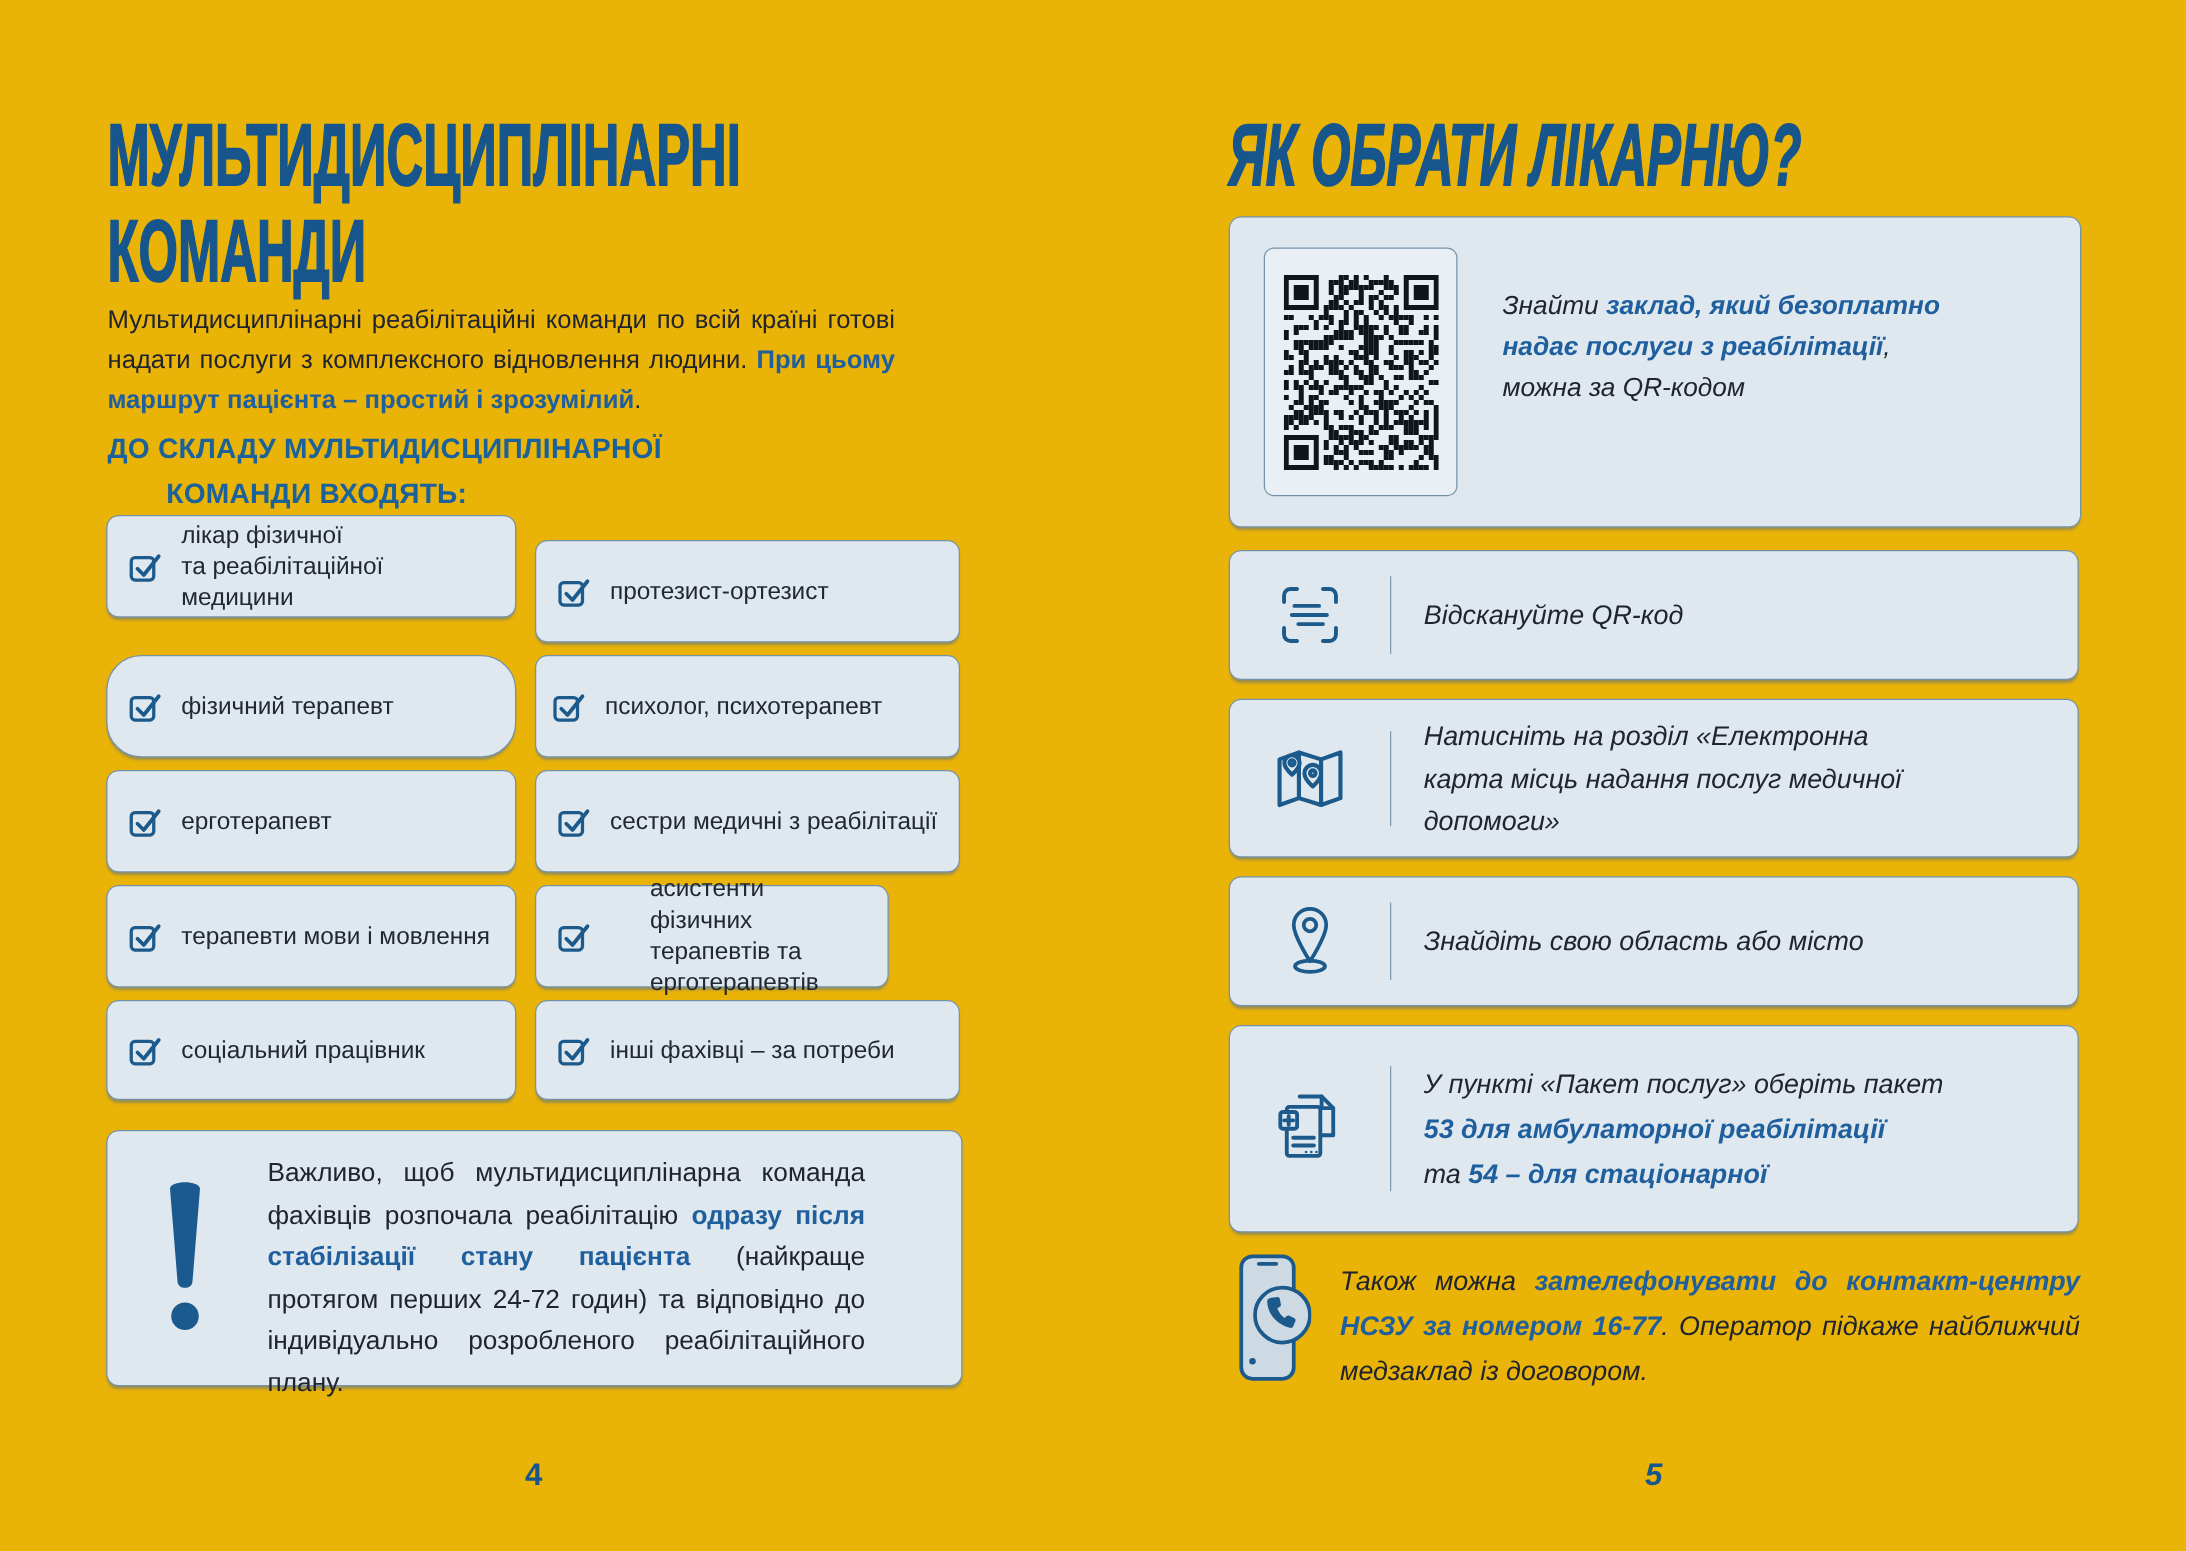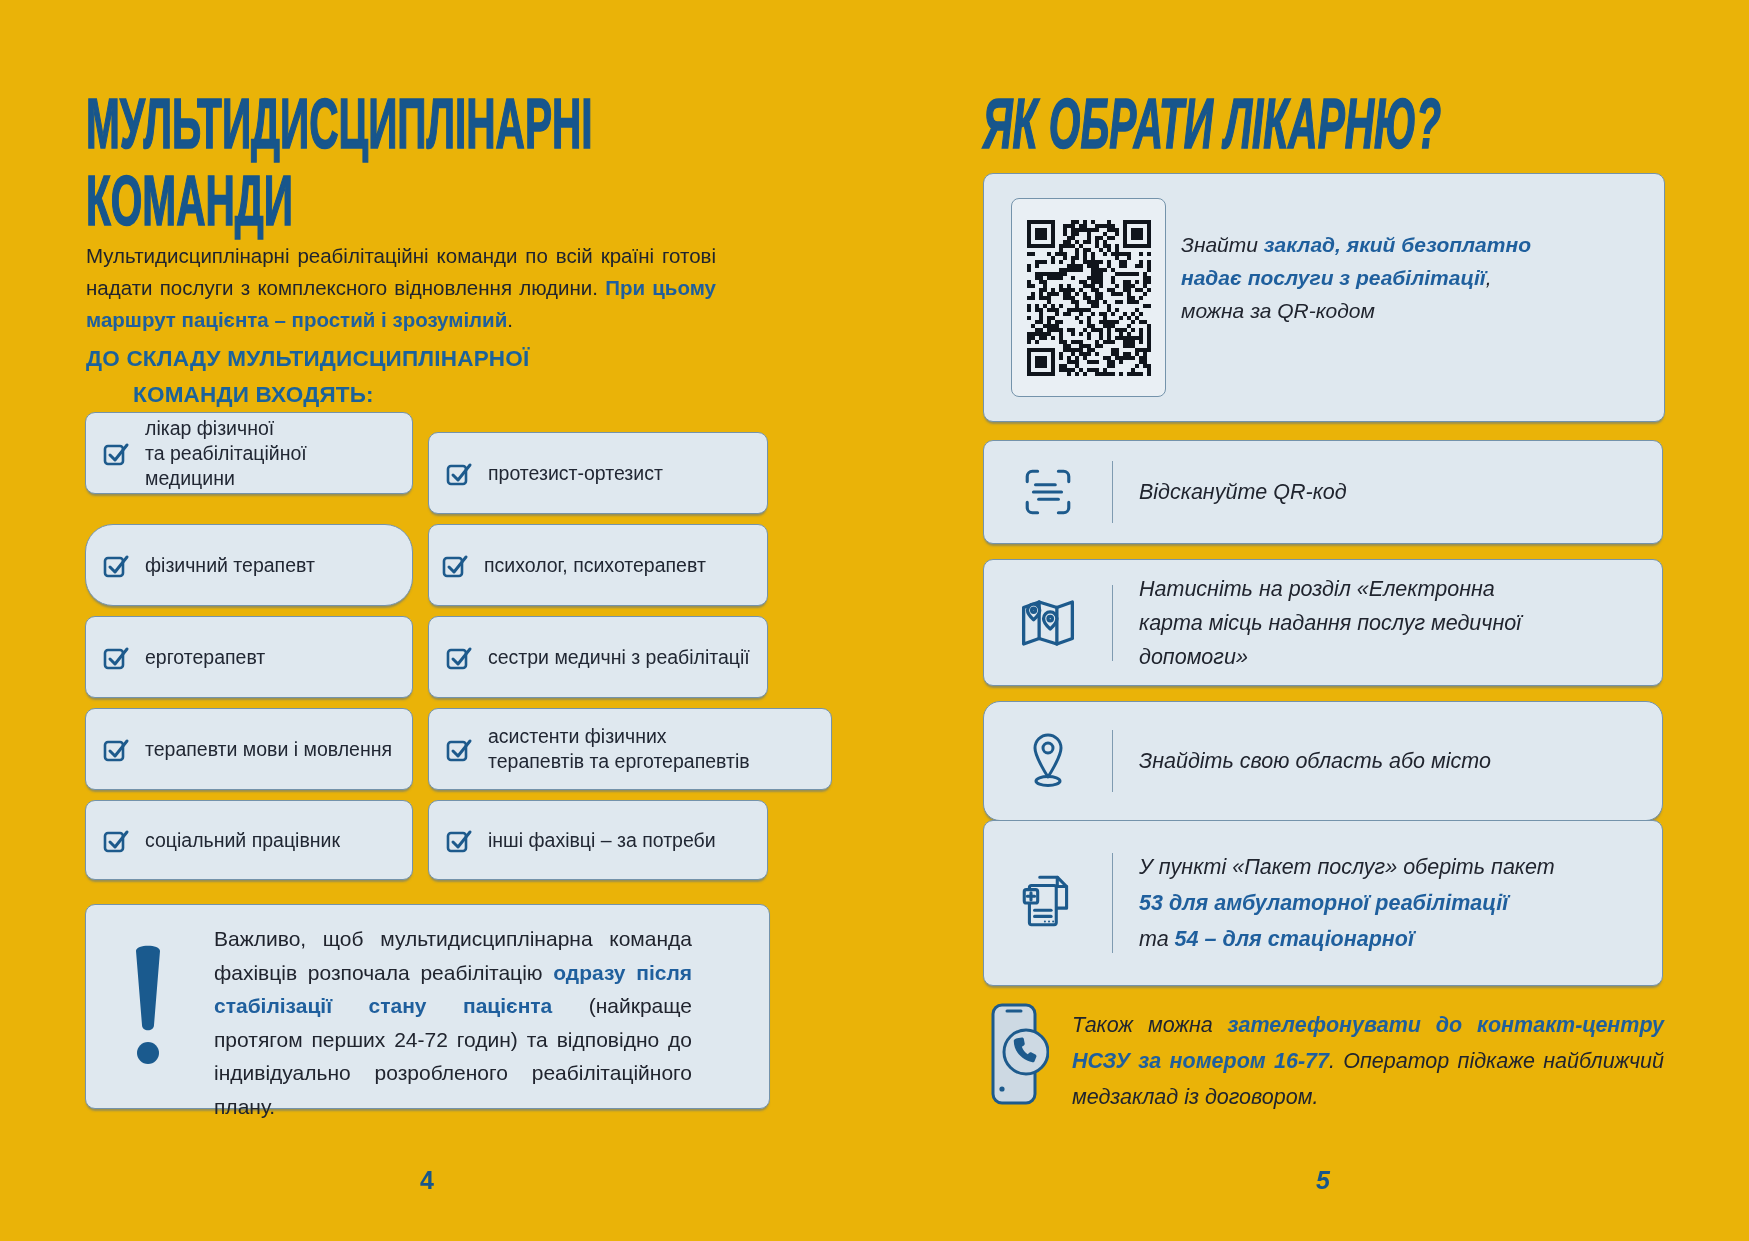--- a/index.html
+++ b/index.html
@@ -91,21 +91,21 @@
         </svg>
       <div class="team-label">психолог, психотерапевт</div>
     </div>
     <div class="card team-card" style="left:428px;top:616px;width:340px;height:82px;">
       <svg class="icon cb" width="30" height="30" viewBox="0 0 30 30">
           <rect x="3" y="8" width="18" height="18" rx="3" stroke-width="2.6"></rect>
           <path d="M8 17l5 5L25 7"></path>
         </svg>
       <div class="team-label">сестри медичні з реабілітації</div>
     </div>
-    <div class="card team-card" style="left:428px;top:708px;width:404px;height:82px;">
+    <div class="card team-card" style="left:428px;top:708px;width:283px;height:82px;gap:32px;">
       <svg class="icon cb" width="30" height="30" viewBox="0 0 30 30">
           <rect x="3" y="8" width="18" height="18" rx="3" stroke-width="2.6"></rect>
           <path d="M8 17l5 5L25 7"></path>
         </svg>
       <div class="team-label">асистенти фізичних
 терапевтів та ерготерапевтів</div>
     </div>
     <div class="card team-card" style="left:428px;top:800px;width:340px;height:80px;">
       <svg class="icon cb" width="30" height="30" viewBox="0 0 30 30">
           <rect x="3" y="8" width="18" height="18" rx="3" stroke-width="2.6"></rect>
@@ -624,21 +624,21 @@
             <rect x="4" y="4" width="20" height="20" fill="#e9eff4"></rect>
             <rect x="8" y="8" width="12" height="12" fill="#10151c"></rect>
             <rect x="96" y="0" width="28" height="28" fill="#10151c"></rect>
             <rect x="100" y="4" width="20" height="20" fill="#e9eff4"></rect>
             <rect x="104" y="8" width="12" height="12" fill="#10151c"></rect>
             <rect x="0" y="128" width="28" height="28" fill="#10151c"></rect>
             <rect x="4" y="132" width="20" height="20" fill="#e9eff4"></rect>
             <rect x="8" y="136" width="12" height="12" fill="#10151c"></rect>
           </svg>
       </div>
-      <div class="abs" style="left:197px;top:54px;width:350px;font-size:21px;line-height:33px;"><span>Знайти </span><span class="b">заклад, який безоплатно надає послуги з реабілітації</span><span>, можна за QR-кодом</span></div>
+      <div class="abs" style="left:218px;top:54px;width:350px;font-size:21px;line-height:33px;"><span>Знайти </span><span class="b">заклад, який безоплатно надає послуги з реабілітації</span><span>, можна за QR-кодом</span></div>
     </div>
 
     <div class="card step-card" style="left:108px;top:440px;width:680px;height:104px;">
       <div class="step-icon">
         <svg class="icon" width="54" height="54" viewBox="0 0 52 52" stroke-width="3.4">
           <path d="M16 6h-5a5 5 0 0 0-5 5v5"></path>
             <path d="M36 6h5a5 5 0 0 1 5 5v5"></path>
           <path d="M16 46h-5a5 5 0 0 1-5-5v-5"></path>
             <path d="M36 46h5a5 5 0 0 0 5-5v-5"></path>
           <path d="M14 19h19"></path>
@@ -659,21 +659,21 @@
           <path d="M15 9a5.5 5.5 0 0 1 5.5 5.5c0 3.8-5.5 8.5-5.5 8.5s-5.5-4.7-5.5-8.5A5.5 5.5 0 0 1 15 9z" fill="#dfe8ef"></path>
           <circle cx="15" cy="14.5" r="1.8"></circle>
           <path d="M30 16a6 6 0 0 1 6 6c0 4.2-6 9.5-6 9.5s-6-5.3-6-9.5a6 6 0 0 1 6-6z" fill="#dfe8ef"></path>
           <circle cx="30" cy="22" r="2"></circle>
         </svg>
       </div>
       <div class="step-div" style="height:76px;"></div>
       <div class="step-text" style="width:420px;"><span>Натисніть на розділ «Електронна карта місць надання послуг медичної допомоги»</span></div>
     </div>
 
-    <div class="card step-card" style="left:108px;top:701px;width:680px;height:120px;border-radius:17px;">
+    <div class="card step-card" style="left:108px;top:701px;width:680px;height:104px;">
       <div class="step-icon">
         <svg class="icon" width="52" height="62" viewBox="0 0 52 60" stroke-width="3">
           <ellipse cx="26" cy="50" rx="12" ry="4.5"></ellipse>
           <path d="M26 4a13 13 0 0 1 13 13c0 9-13 29-13 29S13 26 13 17A13 13 0 0 1 26 4z" fill="#dfe8ef"></path>
           <circle cx="26" cy="17" r="5"></circle>
         </svg>
       </div>
       <div class="step-div" style="height:62px;"></div>
       <div class="step-text" style="width:480px;"><span>Знайдіть свою область або місто</span></div>
     </div>

